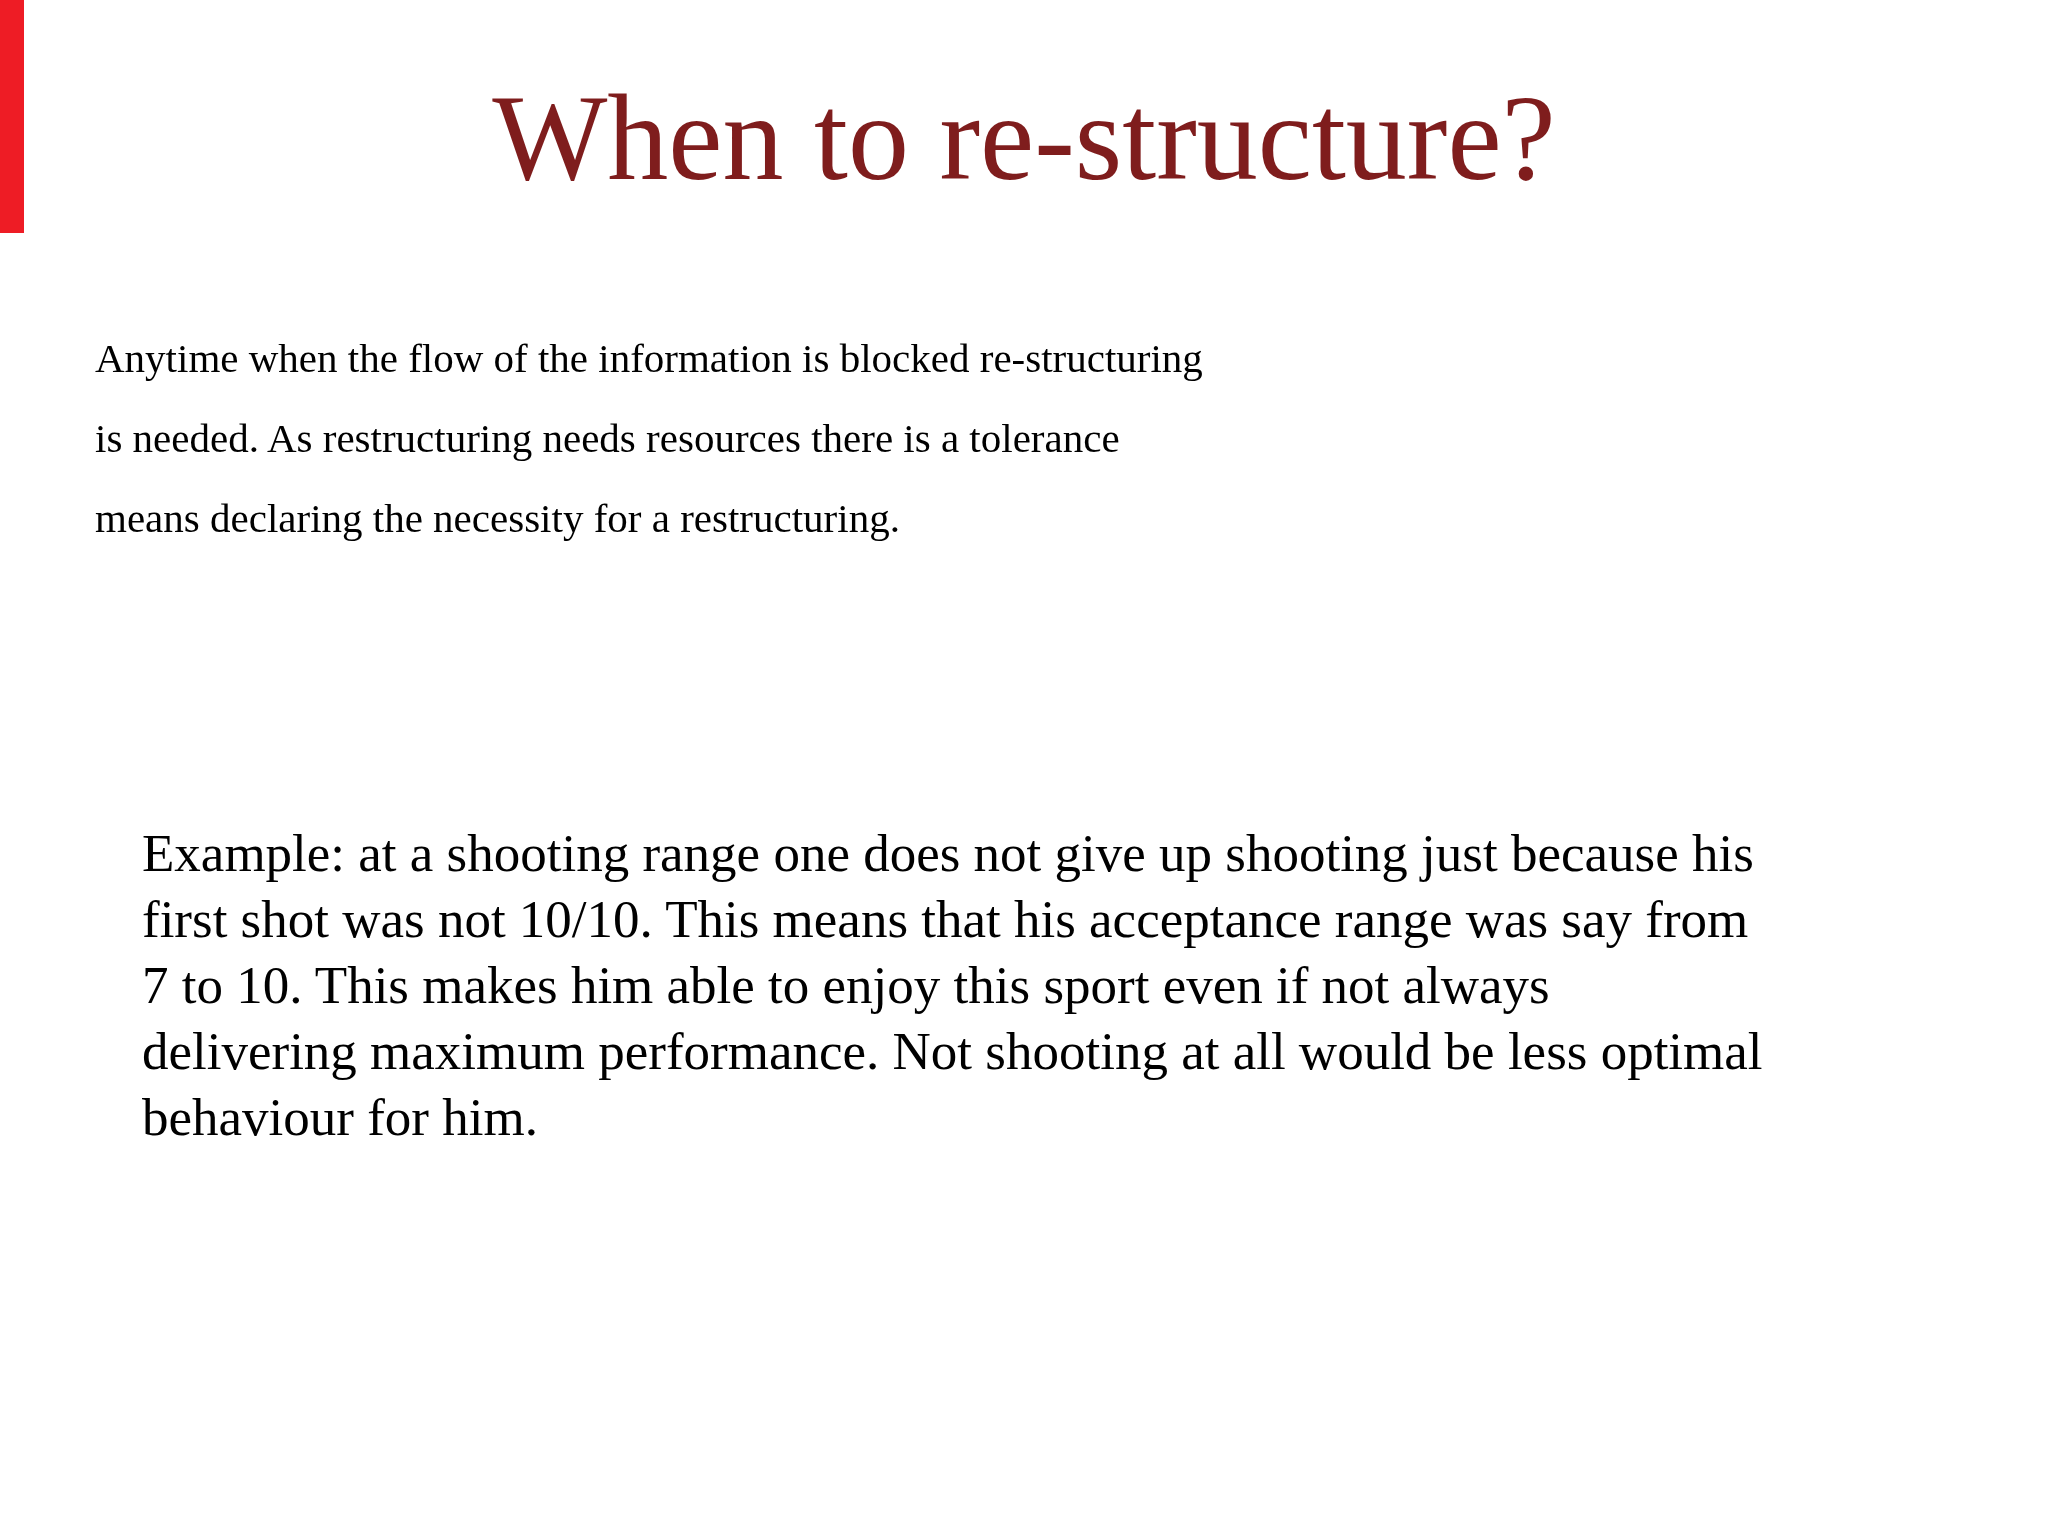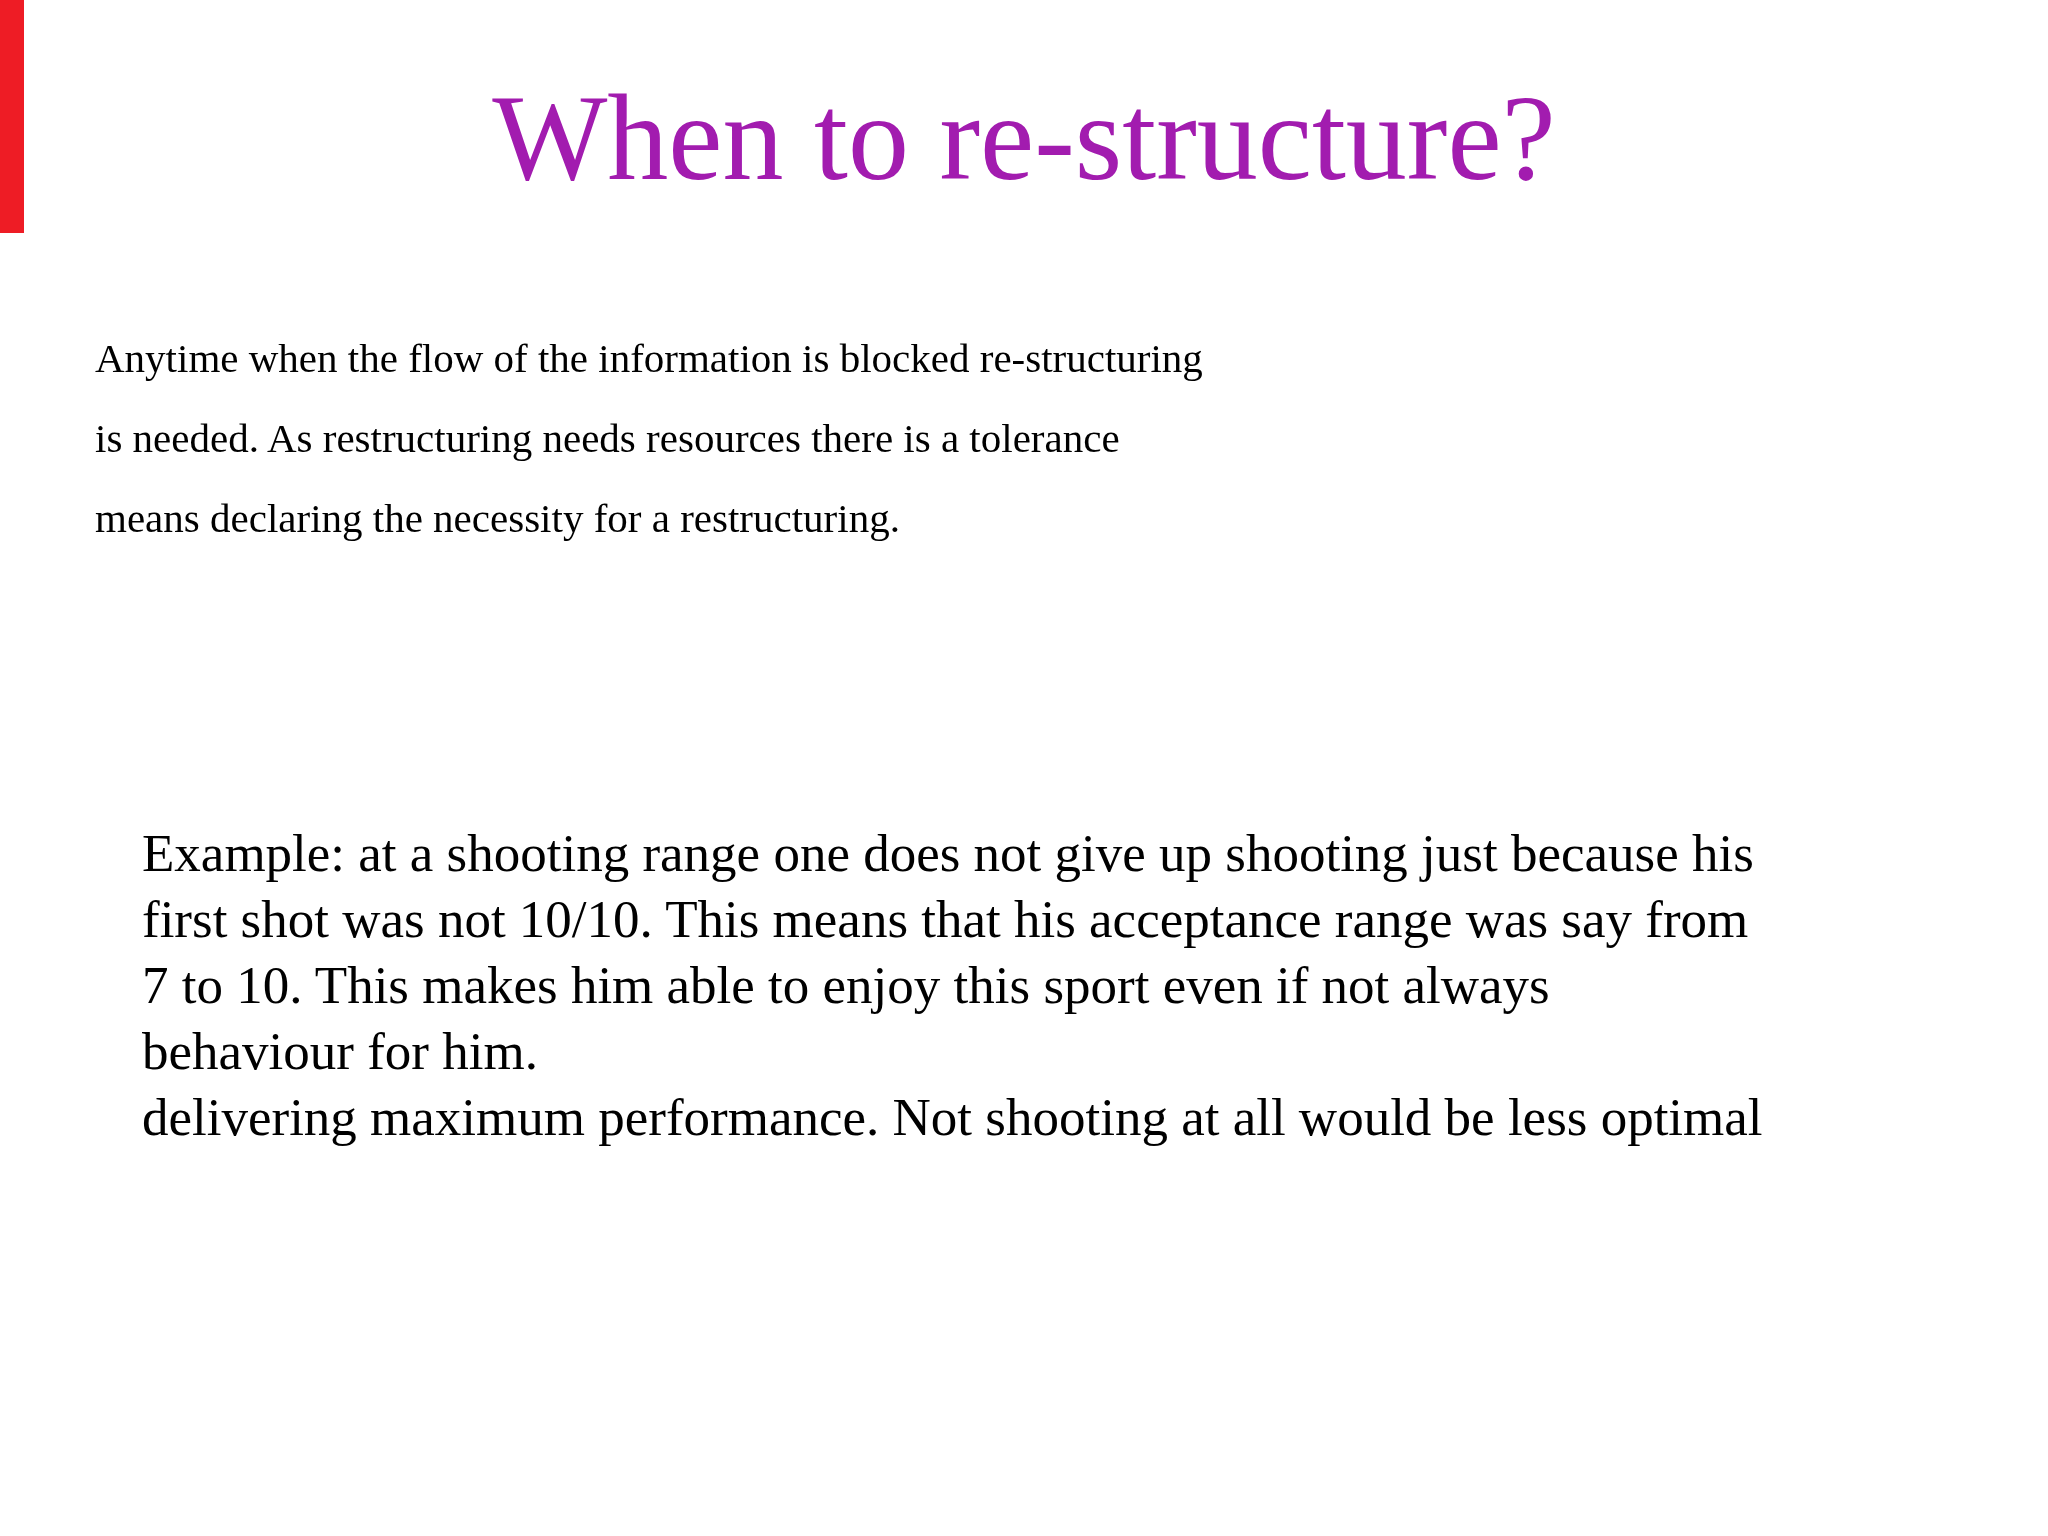--- a/index.html
+++ b/index.html
@@ -27,21 +27,21 @@
   .title {
     position: absolute;
     top: 66px;
     left: 0;
     width: 100%;
     margin: 0;
     text-align: center;
     font-size: 122px;
     font-weight: 400;
     line-height: 1.18;
-    color: #a21caf;
+    color: #7f1d1d;
   }
   .para {
     position: absolute;
     white-space: nowrap;
   }
   .para .line {
     white-space: nowrap;
   }
   .para-intro {
     left: 95px;
@@ -74,18 +74,18 @@
   <div class="para para-intro">
     <div class="line">Anytime when the flow of the information is blocked re-structuring</div>
     <div class="line">is needed. As restructuring needs resources there is a tolerance</div>
     <div class="line">means declaring the necessity for a restructuring.</div>
   </div>
 
   <div class="para para-example">
     <div class="line">Example: at a shooting range one does not give up shooting just because his</div>
     <div class="line">first shot was not 10/10. This means that his acceptance range was say from</div>
     <div class="line">7 to 10. This makes him able to enjoy this sport even if not always</div>
+    <div class="line">delivering maximum performance. Not shooting at all would be less optimal</div>
     <div class="line">behaviour for him.</div>
-    <div class="line">delivering maximum performance. Not shooting at all would be less optimal</div>
   </div>
 
 
 </div>
 
 </body></html>

